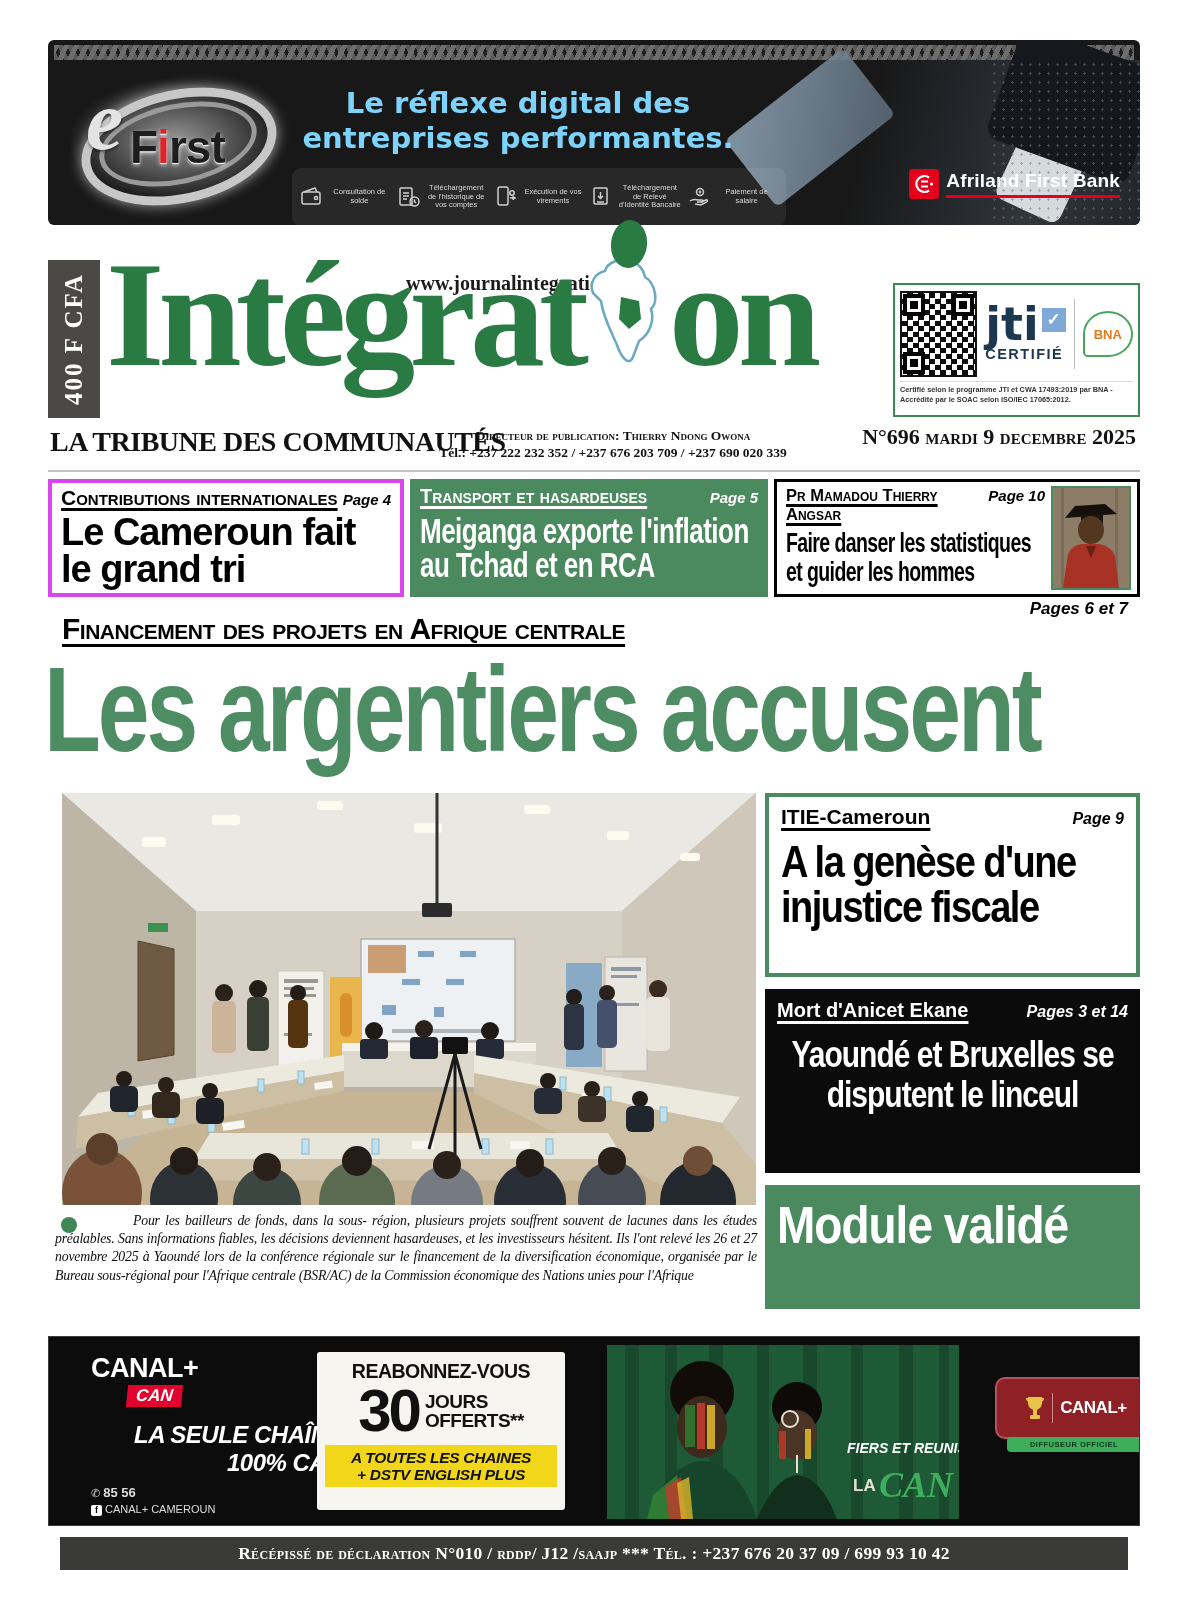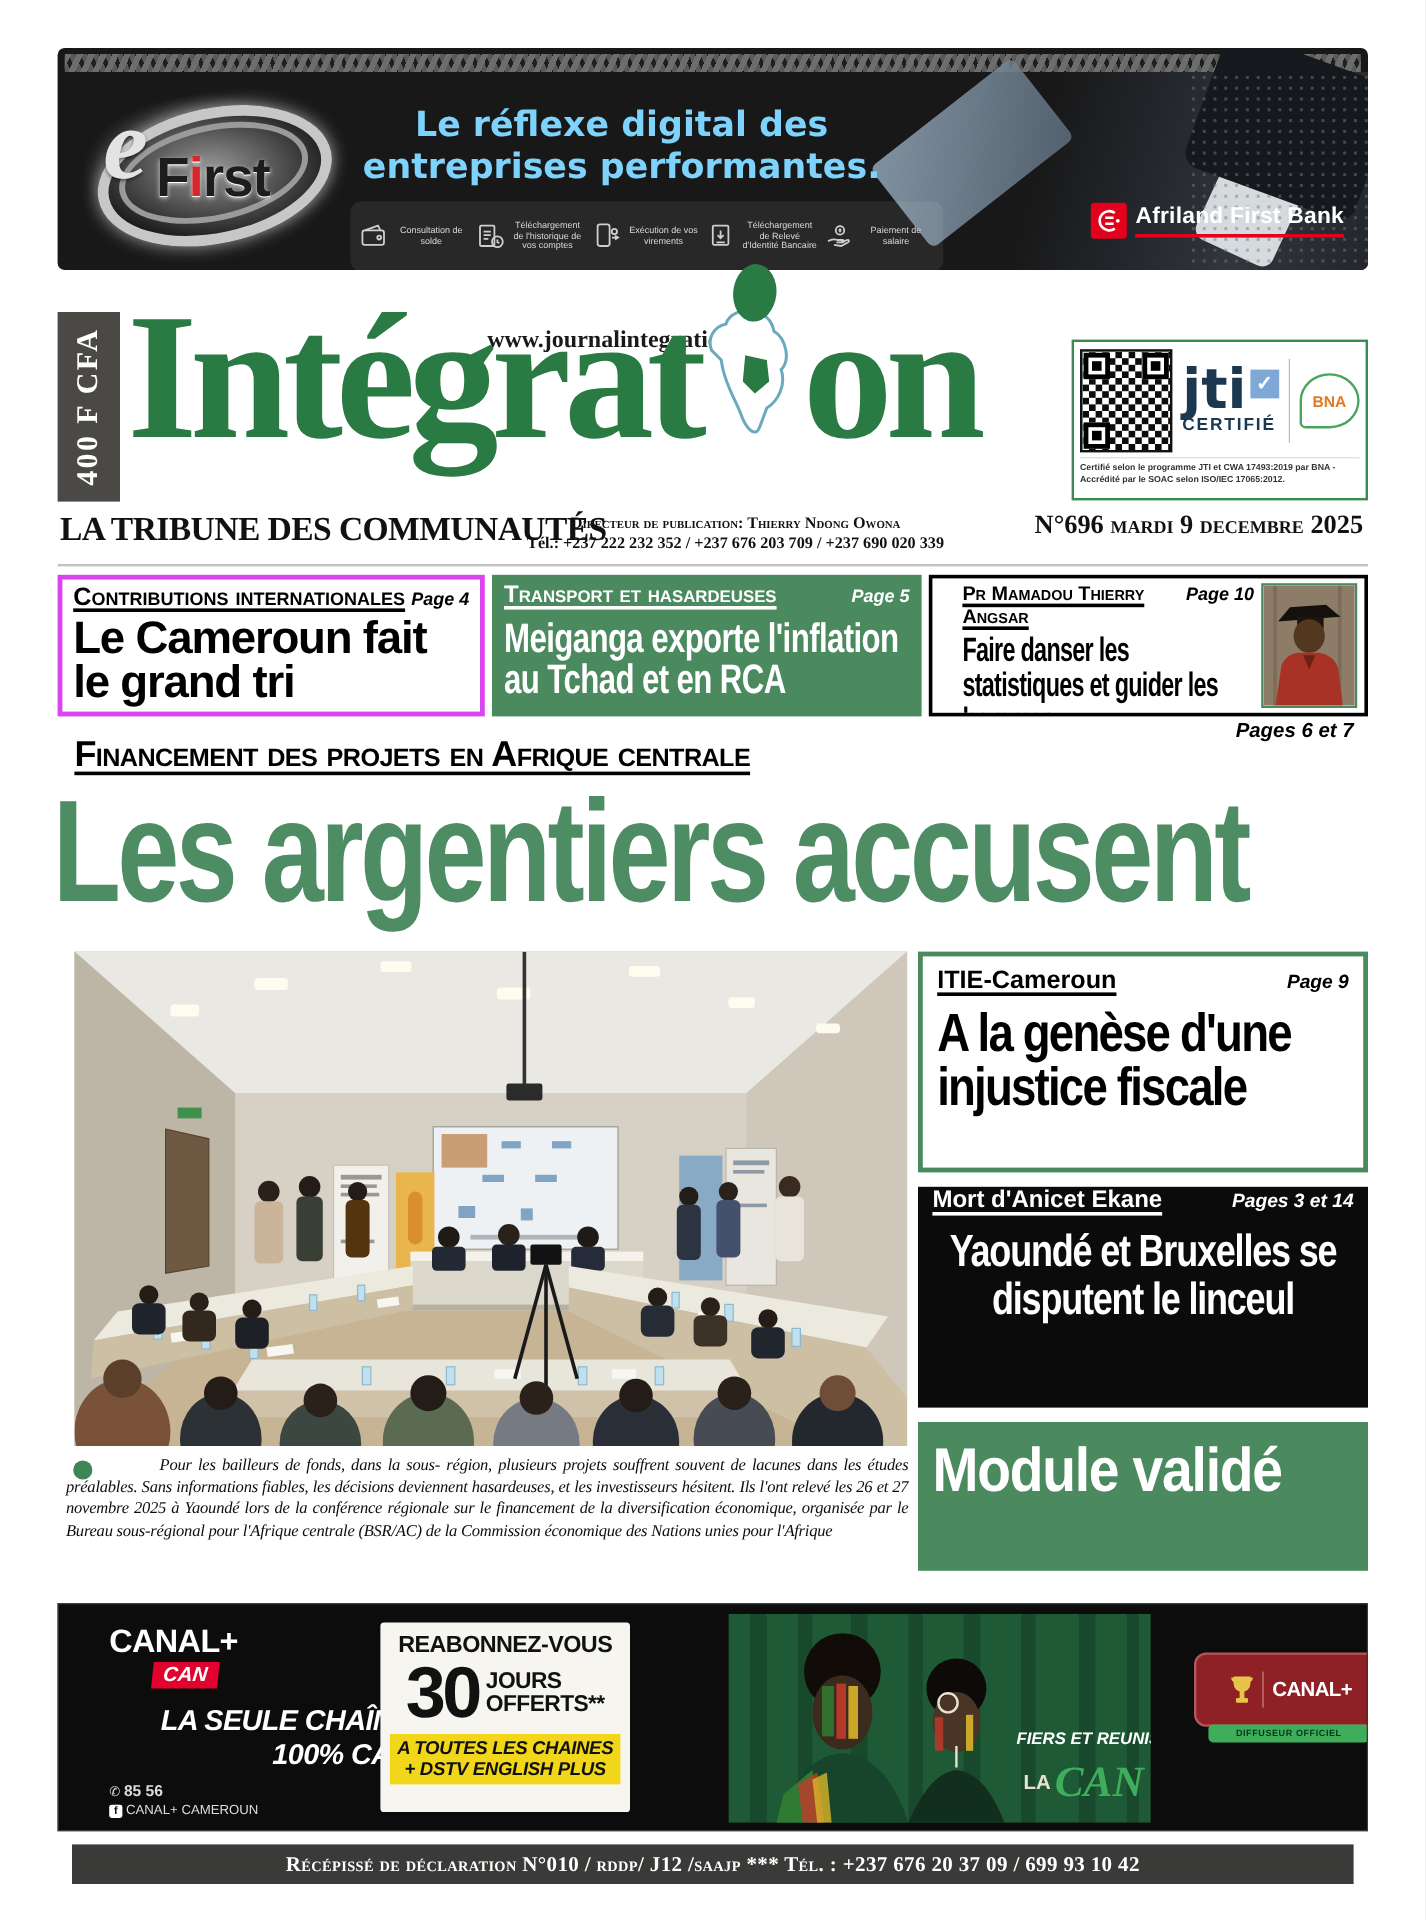--- a/index.html
+++ b/index.html
@@ -95,41 +95,41 @@
   .krow{display:flex;justify-content:space-between;align-items:baseline;}
   .kick{font-variant:small-caps;font-weight:bold;text-decoration:underline;text-decoration-thickness:2.5px;
       text-underline-offset:3px;}
   .tz1 .kick{font-size:21px;}
   .tz2 .kick{font-size:20px;color:#fff;text-decoration-color:#fff;}
   .tz3 .kick{font-size:16.5px;}
   .pg{font-style:italic;font-weight:bold;font-size:15px;white-space:nowrap;}
   .tz1 .hl{font-size:38px;font-weight:bold;letter-spacing:-1px;line-height:.98;margin-top:4px;}
   .tz2 .hl{font-size:26px;font-weight:bold;letter-spacing:-.5px;line-height:1;margin-top:6px;
       transform:scaleY(1.32);transform-origin:top left;}
-  .tz3 .col{flex:1;min-width:0;margin-left:16px;}
+  .tz3 .col{flex:1;min-width:0;}
   .tz3 .hl{font-size:19.5px;font-weight:bold;letter-spacing:-.6px;line-height:1.02;margin-top:5px;
       transform:scaleY(1.45);transform-origin:top left;}
   .tz3 .pic{flex:0 0 80px;height:104px;border:2px solid #4b8a5f;box-sizing:border-box;}
 
   
   .pages67{position:absolute;left:48px;top:599px;width:1080px;text-align:right;font-weight:bold;
       font-style:italic;font-size:17px;}
   .lead-kick{position:absolute;left:62px;top:612px;font-variant:small-caps;font-weight:bold;font-size:30px;
       letter-spacing:-.5px;text-decoration:underline;text-decoration-thickness:3px;text-underline-offset:5px;}
   .lead-hl{position:absolute;left:44px;top:655px;width:1100px;font-size:93px;font-weight:bold;
       letter-spacing:-3px;color:#4e8c63;line-height:.92;white-space:nowrap;
       transform:scaleY(1.3);transform-origin:top left;}
 
   
   .photo{position:absolute;left:62px;top:793px;width:694px;height:412px;overflow:hidden;background:#c8c1b3;}
   .photo svg{display:block;}
   .sidebar{position:absolute;left:765px;top:793px;width:375px;}
   .sb{box-sizing:border-box;overflow:hidden;}
   .sb1{height:184px;border:4px solid #4b8a5f;padding:8px 12px;background:#fff;}
-  .sb2{height:184px;background:#0b0b0b;color:#fff;margin-top:12px;padding:0 12px;}
+  .sb2{height:184px;background:#0b0b0b;color:#fff;margin-top:12px;padding:10px 12px;}
   .sb3{height:124px;background:#4b8a5f;color:#fff;margin-top:12px;padding:8px 12px;}
   .sb .kick2{font-weight:bold;text-decoration:underline;text-decoration-thickness:2.5px;text-underline-offset:4px;}
   .sb1 .kick2{font-size:21px;}
   .sb2 .kick2{font-size:20px;color:#fff;text-decoration-color:#fff;}
   .sb3 .kick2{font-size:18px;color:#fff;text-decoration-color:#fff;}
   .sb .pg{font-size:16px;}
   .sb1 .hl{font-size:38px;font-weight:bold;letter-spacing:-1.5px;line-height:1;margin-top:10px;
       transform:scaleY(1.18);transform-origin:top left;}
   .sb2 .hl{font-size:30px;font-weight:bold;letter-spacing:-1px;line-height:1.05;margin-top:12px;
       text-align:center;transform:scaleY(1.25);transform-origin:top center;}
@@ -147,21 +147,21 @@
       border:1px solid #3a3a3a;box-sizing:border-box;overflow:hidden;}
   .ca-logo{position:absolute;left:42px;top:16px;color:#fff;font-weight:bold;font-size:27px;letter-spacing:-.5px;}
   .can-box{position:absolute;left:78px;top:48px;background:#e1032e;color:#fff;font-weight:bold;
       font-style:italic;font-size:17px;padding:1px 9px;transform:skewX(-6deg);}
   .seule{position:absolute;left:26px;top:84px;width:268px;text-align:right;color:#fff;font-weight:bold;
       font-style:italic;font-size:24px;line-height:1.15;letter-spacing:-.5px;}
   .ph-row{position:absolute;left:42px;top:148px;color:#ddd;font-size:11px;line-height:1.3;}
   .ph-row .num{font-weight:bold;font-size:13px;}
   .fb{display:inline-flex;width:11px;height:11px;background:#fff;color:#0c0c0c;font-weight:bold;
       font-size:9px;align-items:center;justify-content:center;border-radius:2px;margin-right:3px;}
-  .offer{position:absolute;left:268px;top:15px;width:208px;height:158px;background:#f7f5f0;border-radius:3px;
+  .offer{position:absolute;left:268px;top:15px;width:248px;height:158px;background:#f7f5f0;border-radius:3px;
       padding:8px 8px;box-sizing:border-box;text-align:center;color:#111;}
   .offer .t{font-size:19.5px;font-weight:bold;letter-spacing:-.5px;}
   .offer .row30{display:flex;align-items:center;justify-content:center;gap:6px;margin-top:-2px;}
   .offer .n30{font-size:60px;font-weight:bold;letter-spacing:-3px;line-height:1;}
   .offer .jo{text-align:left;font-weight:bold;font-size:19px;line-height:1.02;letter-spacing:-.5px;}
   .offer .yellow{background:#f2d619;margin-top:4px;padding:4px 4px;font-weight:bold;font-style:italic;
       font-size:15.5px;line-height:1.1;letter-spacing:-.3px;}
   .fans{position:absolute;left:558px;top:8px;width:352px;height:174px;}
   .badge{position:absolute;left:946px;top:40px;width:158px;height:58px;background:#8f2026;
       border:2px solid #b2565b;border-radius:10px;display:flex;align-items:center;justify-content:center;gap:7px;}

